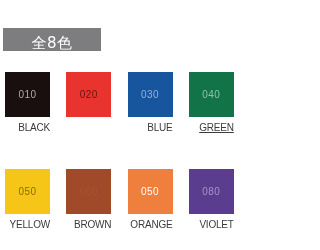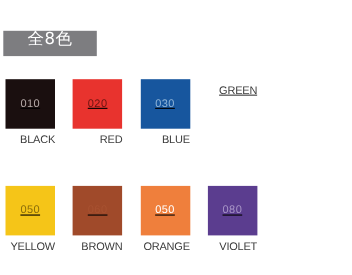--- a/index.html
+++ b/index.html
@@ -12,25 +12,25 @@
     background: #ffffff;
     font-family: "Liberation Sans", sans-serif;
     overflow: hidden;
     position: relative;
   }
 
   .header-bar {
     position: absolute;
     left: 3px;
     top: 28px;
-    width: 85px;
+    width: 98px;
     height: 23px;
     background: #7d7d80;
     display: flex;
-    align-items: flex-start;
+    align-items: flex-end;
     justify-content: center;
   }
   .header-title {
     color: #ffffff;
     font-size: 15px;
     letter-spacing: 0.5px;
     line-height: 1;
     font-family: "DejaVu Sans", sans-serif;
     white-space: nowrap;
   }
@@ -56,21 +56,20 @@
     align-items: flex-start;
   }
   .swatch-chip {
     width: 45px;
     height: 45px;
     position: relative;
     display: flex;
     align-items: center;
     justify-content: center;
     box-sizing: border-box;
-    text-decoration: underline;
   }
   .swatch-code {
     font-size: 10px;
     line-height: 1;
     letter-spacing: 0.4px;
     font-family: "Liberation Sans", sans-serif;
   }
   .swatch-name {
     margin-top: 6px;
     width: 45px;
@@ -95,29 +94,31 @@
     <div class="swatch-cell">
       <div class="swatch-chip" style="background: rgb(26, 15, 15);">
         <span class="swatch-code" style="color: rgb(180, 170, 168);">010</span>
       </div>
       <span class="swatch-name" style="color: rgb(59, 59, 59);">BLACK</span>
     </div>
     <div class="swatch-cell">
       <div class="swatch-chip" style="background: rgb(232, 51, 46);">
         <span class="swatch-code" style="color: rgb(107, 20, 17);">020</span>
       </div>
-      <span class="swatch-name" style="color: rgb(59, 59, 59);">RED</span>
     </div>
     <div class="swatch-cell">
       <div class="swatch-chip" style="background: rgb(23, 86, 158);">
         <span class="swatch-code" style="color: rgb(143, 180, 216);">030</span>
       </div>
       <span class="swatch-name" style="color: rgb(59, 59, 59);">BLUE</span>
     </div>
     <div class="swatch-cell">
+      <div class="swatch-chip" style="background: rgb(18, 115, 72);">
+        <span class="swatch-code" style="color: rgb(143, 196, 169);">040</span>
+      </div>
       <span class="swatch-name" style="color: rgb(59, 59, 59); text-decoration: underline;">GREEN</span>
     </div>
   </div>
 
   <div class="swatch-row row-2">
     <div class="swatch-cell">
       <div class="swatch-chip" style="background: rgb(245, 197, 24);">
         <span class="swatch-code" style="color: rgb(138, 109, 10);">050</span>
       </div>
       <span class="swatch-name" style="color: rgb(59, 59, 59);">YELLOW</span>

